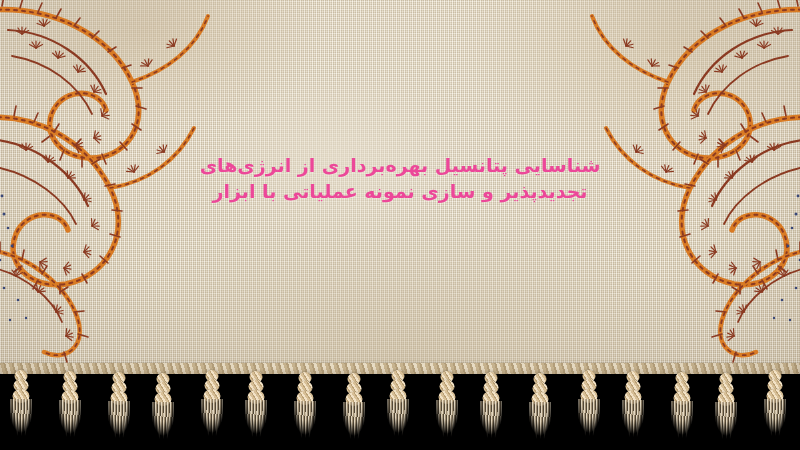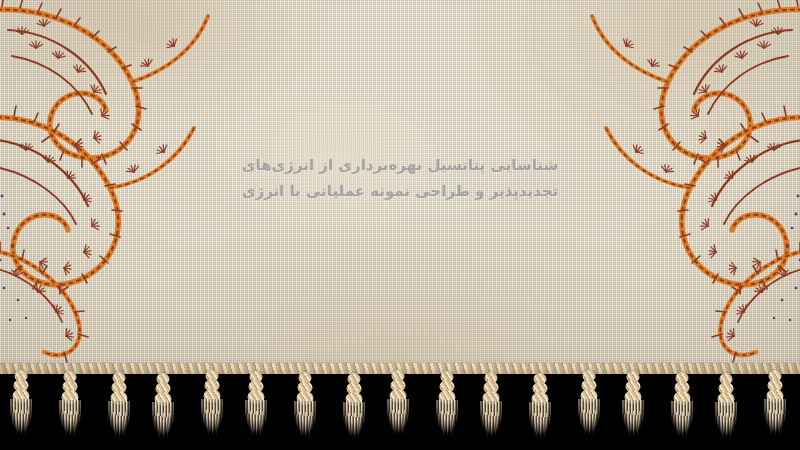--- a/index.html
+++ b/index.html
@@ -65,22 +65,22 @@
   .corner-left{left:-18px;}
   .corner-right{right:-18px;transform:scaleX(-1);}
 
   
   .title-block{
     position:absolute;left:50%;top:152px;transform:translateX(-50%);
     width:430px;text-align:center;
     direction:rtl;
   }
   .title-line{
-    color:#a3a3a3;
-    font-size:15px;
+    color:#ec4899;
+    font-size:19px;
     font-weight:bold;
     line-height:26px;
     letter-spacing:0px;
     white-space:nowrap;
     text-shadow:0 1px 0 rgba(255,250,240,.28);
   }
   .title-line.last{white-space:normal;}
 
   
   .fringe{
@@ -399,21 +399,21 @@
         <circle cx="36" cy="300" r="1.3"></circle>
           <circle cx="14" cy="300" r="1.2"></circle>
         <circle cx="44" cy="318" r="1.2"></circle>
           <circle cx="28" cy="320" r="1.2"></circle>
       </g>
     </svg>
   </div>
 
   <div class="title-block">
     <div class="title-line">شناسایی پتانسیل بهره‌برداری از انرژی‌های</div>
-    <div class="title-line">تجدیدپذیر و طراحی نمونه عملیاتی با انرژی</div>
+    <div class="title-line">تجدیدپذیر و سازی نمونه عملیاتی با ابزار</div>
   </div>
 
   <div class="fringe" id="fringe">
       <div class="tassel" style="left: 4px; top: 0px;">
         <div class="knot-a"></div>
         <div class="knot-b"></div>
         <div class="knot-c"></div>
         <div class="skirt"></div>
         <div class="wisp" style="left:12px;transform:rotate(-5deg)"></div>
         <div class="wisp" style="left:17px;"></div>

